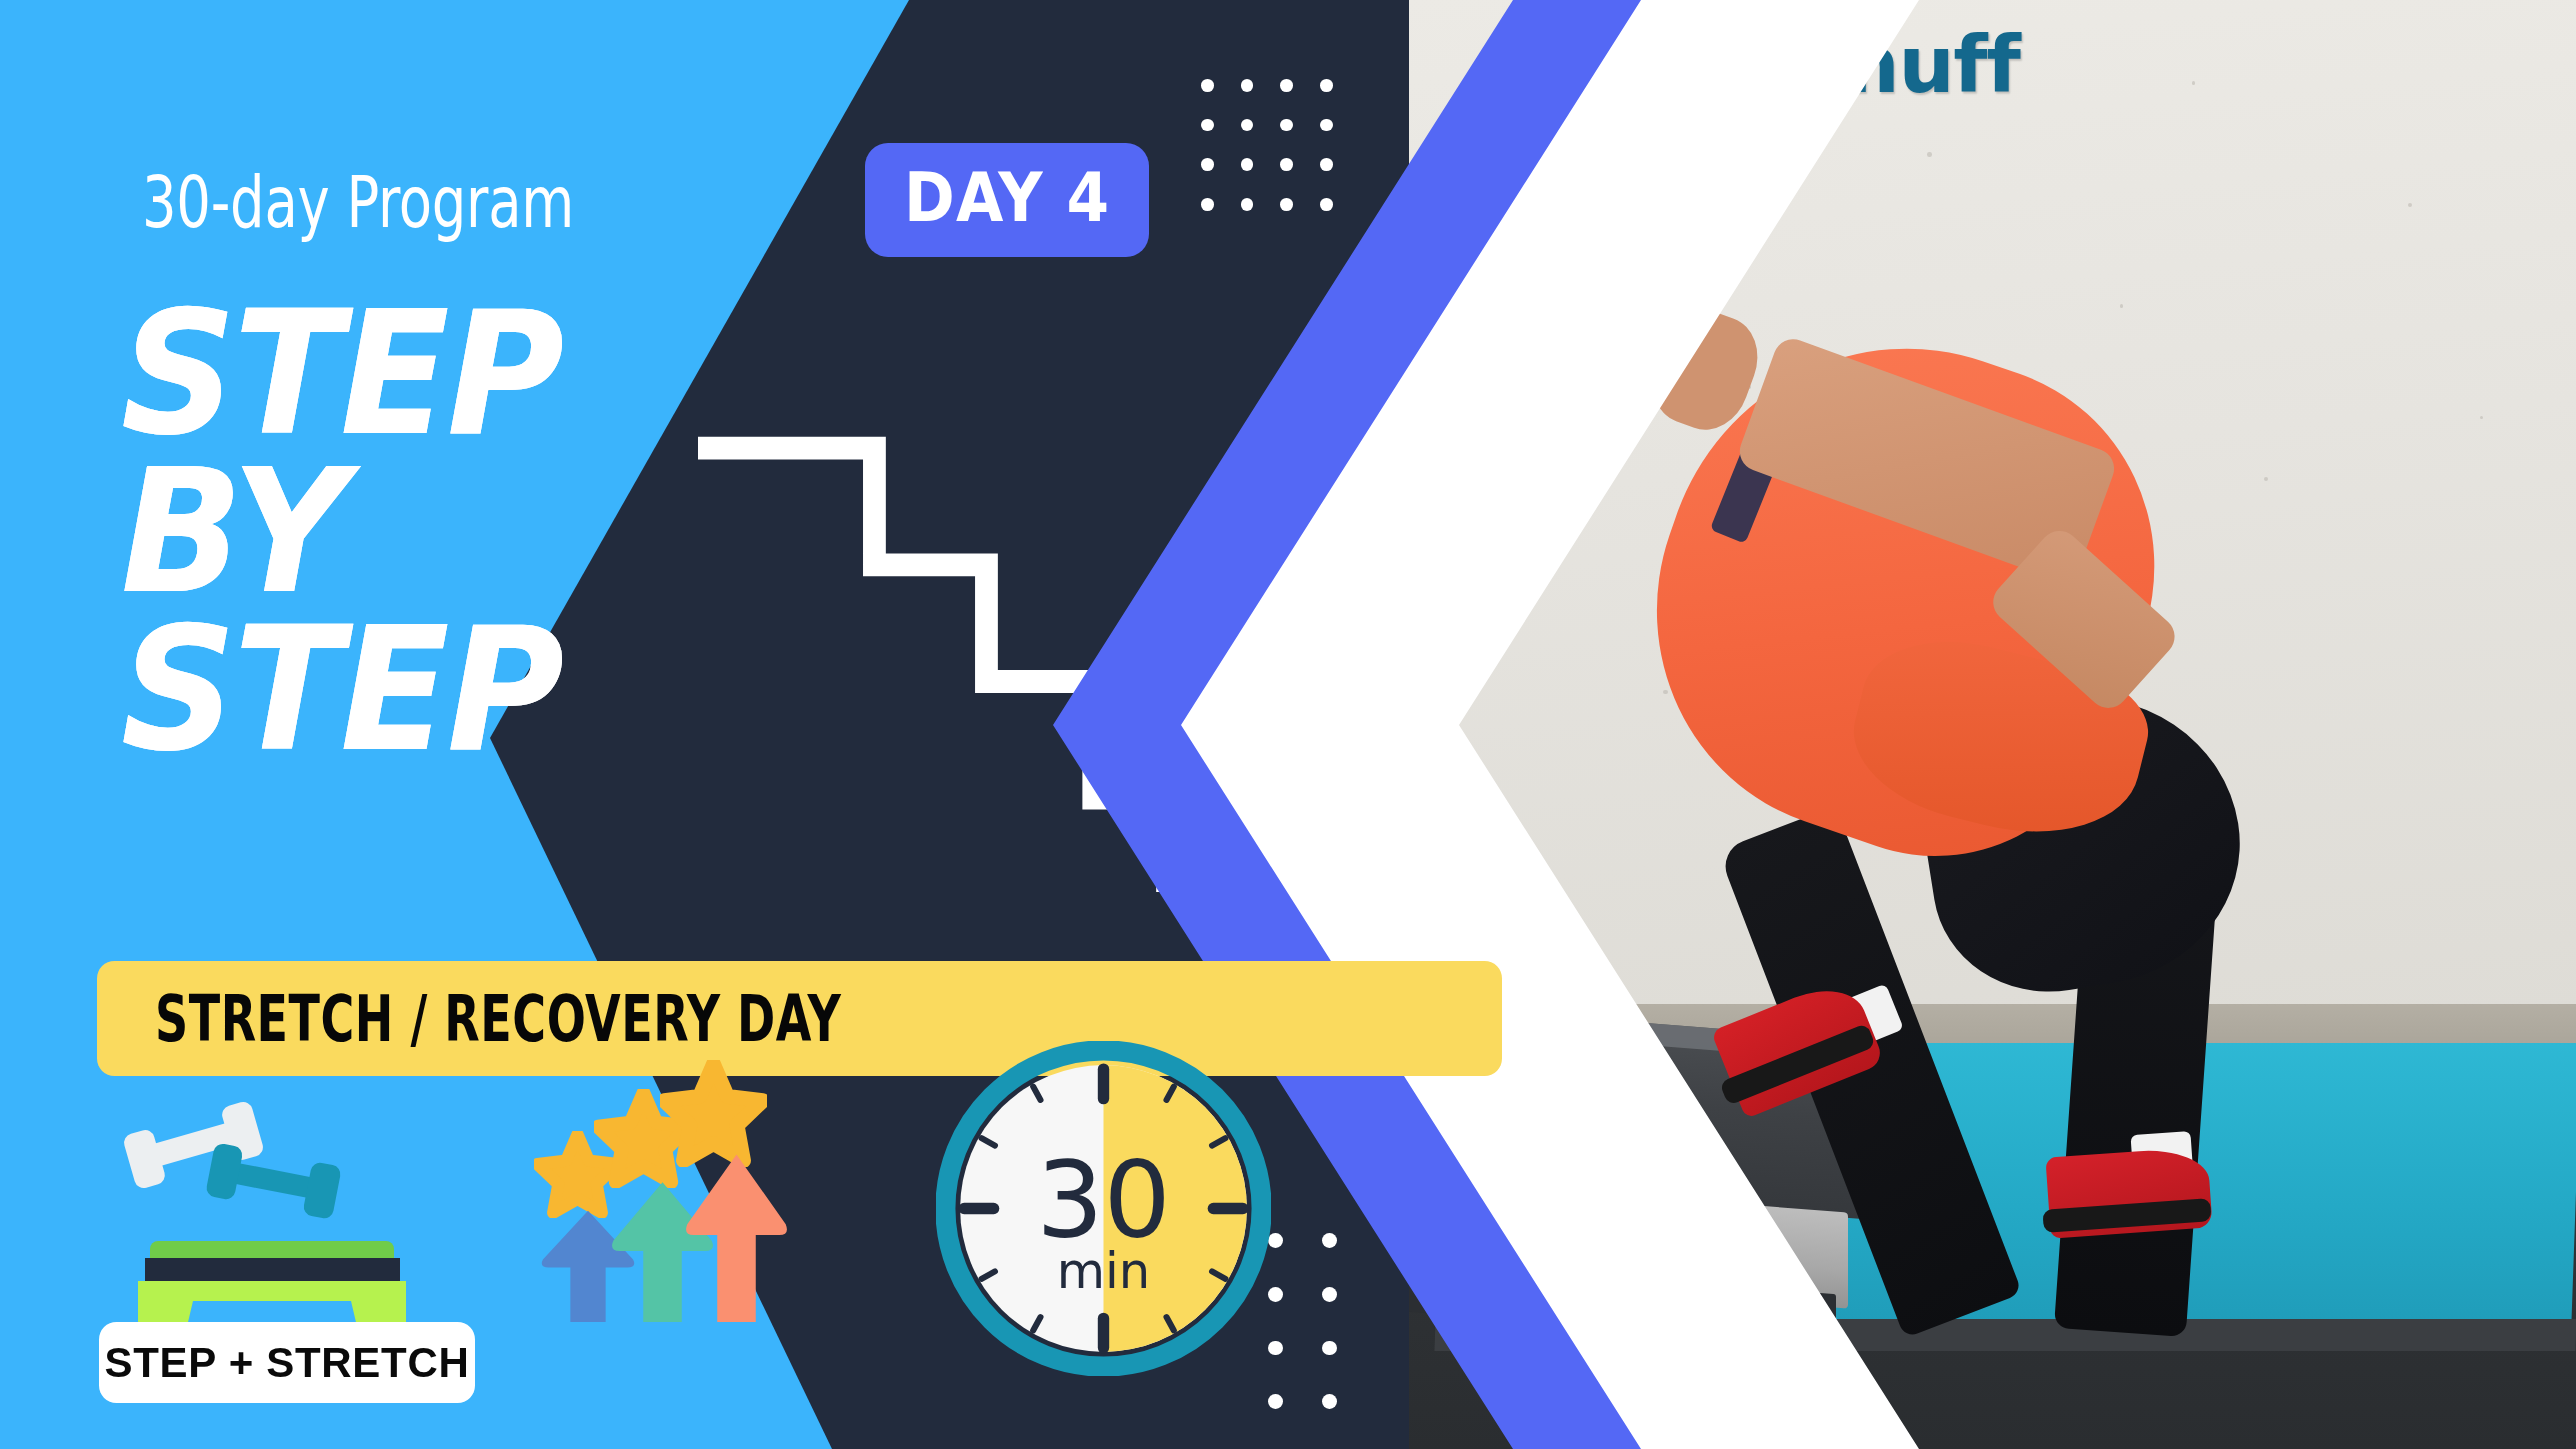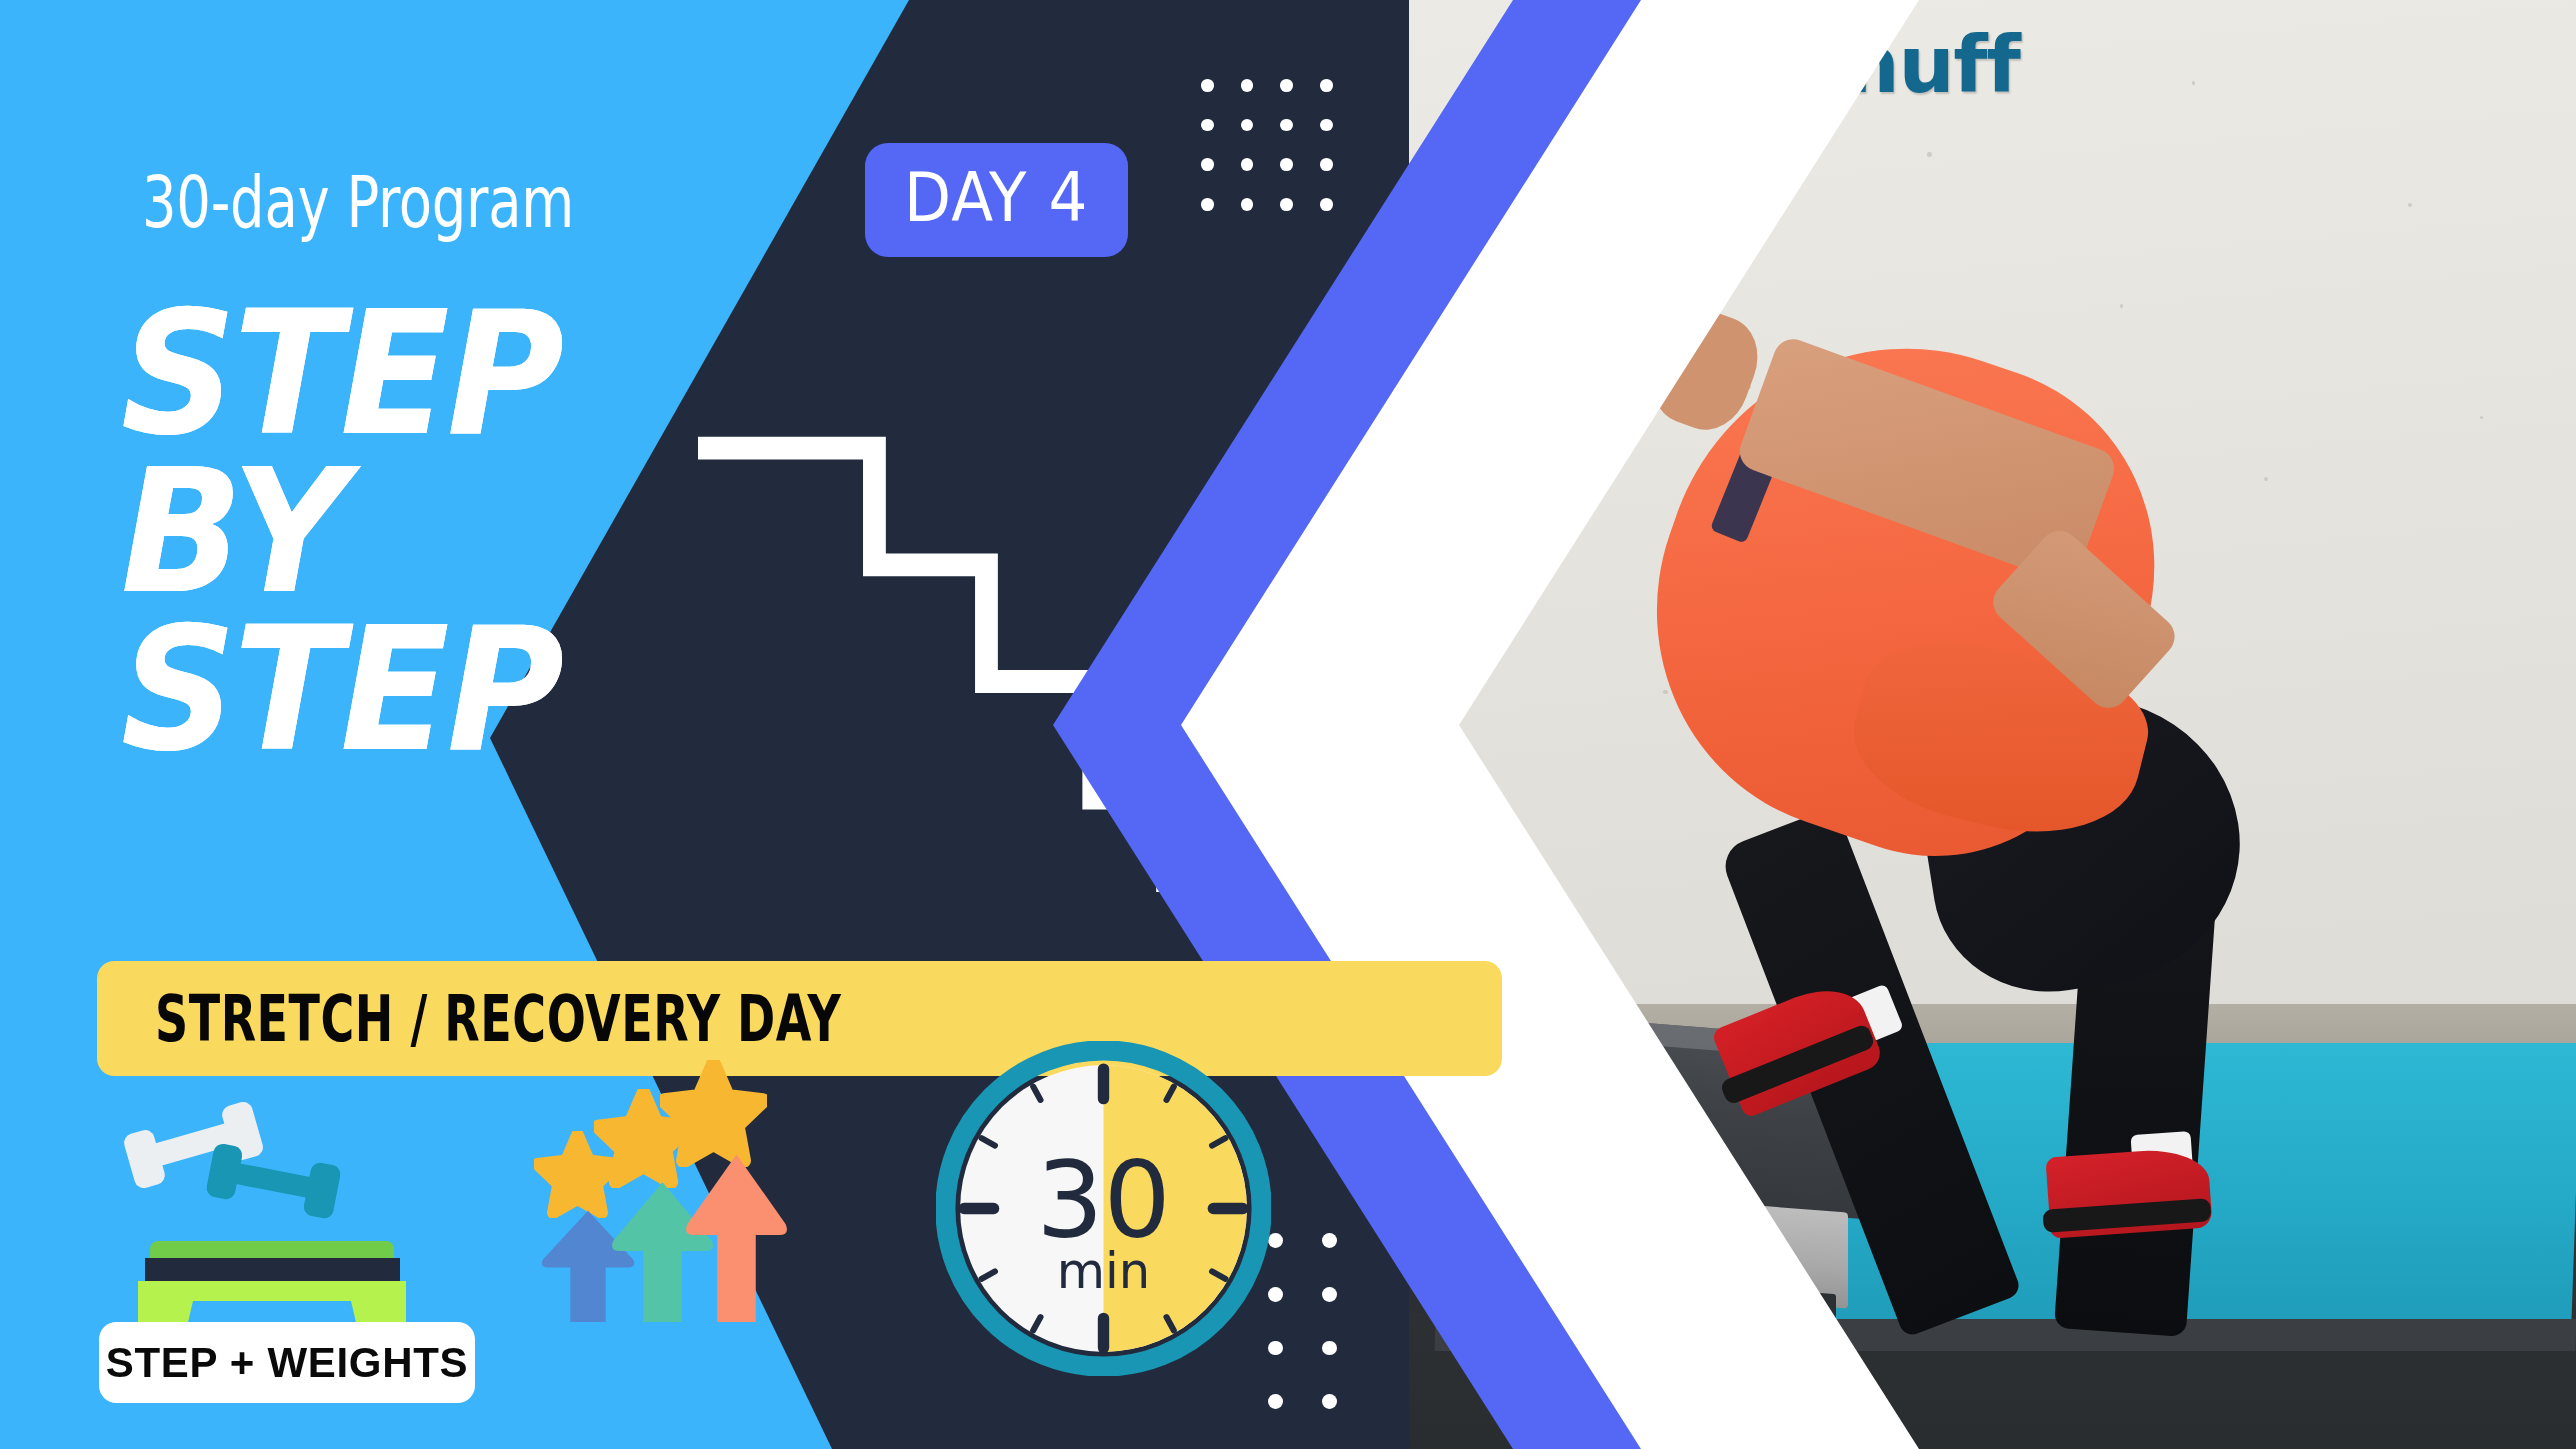--- a/index.html
+++ b/index.html
@@ -219,21 +219,21 @@
     font-family:"DejaVu Sans Condensed","Liberation Sans", sans-serif;
     font-weight:300; letter-spacing:-0.3px;
     transform:scaleX(0.84); transform-origin:left center;
     white-space:nowrap;
   }
   .day-badge {
     position:absolute; left:865px; top:143px;
     background:#5468f5; color:#ffffff;
     padding:14.8px 39px 20px 39px;
     border-radius:23px;
-    font-size:68px; font-weight:400; letter-spacing:1.3px;
+    font-size:68px; font-weight:700; letter-spacing:1.3px;
     font-family:"DejaVu Sans Condensed","Liberation Sans", sans-serif;
     white-space:nowrap;
   }
 
   
   .title-block { position:absolute; left:121px; top:295px; }
   .title-line {
     color:#ffffff;
     font-family:"DejaVu Sans", sans-serif;
     font-weight:900; font-style:italic;
@@ -432,21 +432,21 @@
     </div>
 
     <div class="stepper">
       <div class="stepper-top"></div>
       <div class="stepper-band"></div>
       <div class="stepper-legs"></div>
     </div>
   </div>
 
   <div class="pill" id="pill-equipment">
-    <span>STEP + WEIGHTS</span>
+    <span>STEP + STRETCH</span>
   </div>
 
   <div class="lv-group">
 
     <svg class="star" style="left:6.7px;top:64px;width:87px;height:87px;" viewBox="0 0 100 100">
       <path d="M50 4 L63 34 L96 38 L72 61 L78 94 L50 78 L22 94 L28 61 L4 38 L37 34 Z" fill="#f8b731" stroke="#f8b731" stroke-width="14" stroke-linejoin="round"></path>
     </svg>
     <svg class="star" style="left:67px;top:21.5px;width:99px;height:99px;" viewBox="0 0 100 100">
       <path d="M50 4 L63 34 L96 38 L72 61 L78 94 L50 78 L22 94 L28 61 L4 38 L37 34 Z" fill="#f8b731" stroke="#f8b731" stroke-width="14" stroke-linejoin="round"></path>
     </svg>

